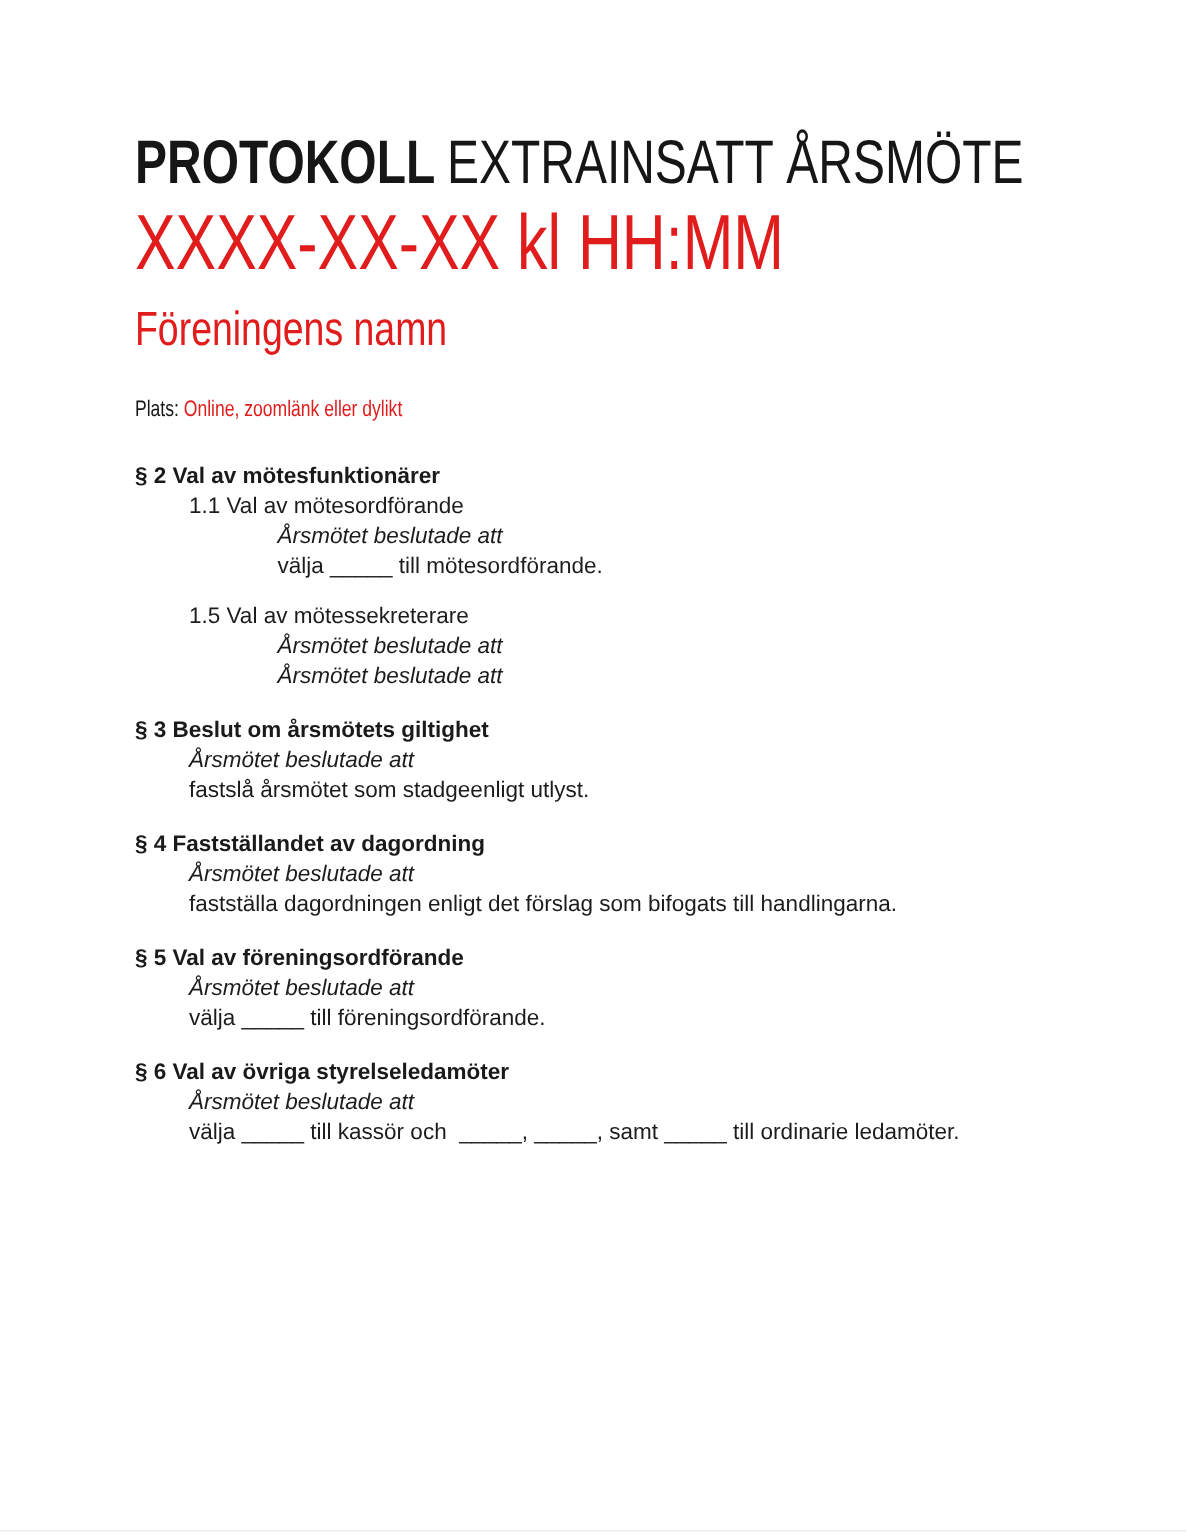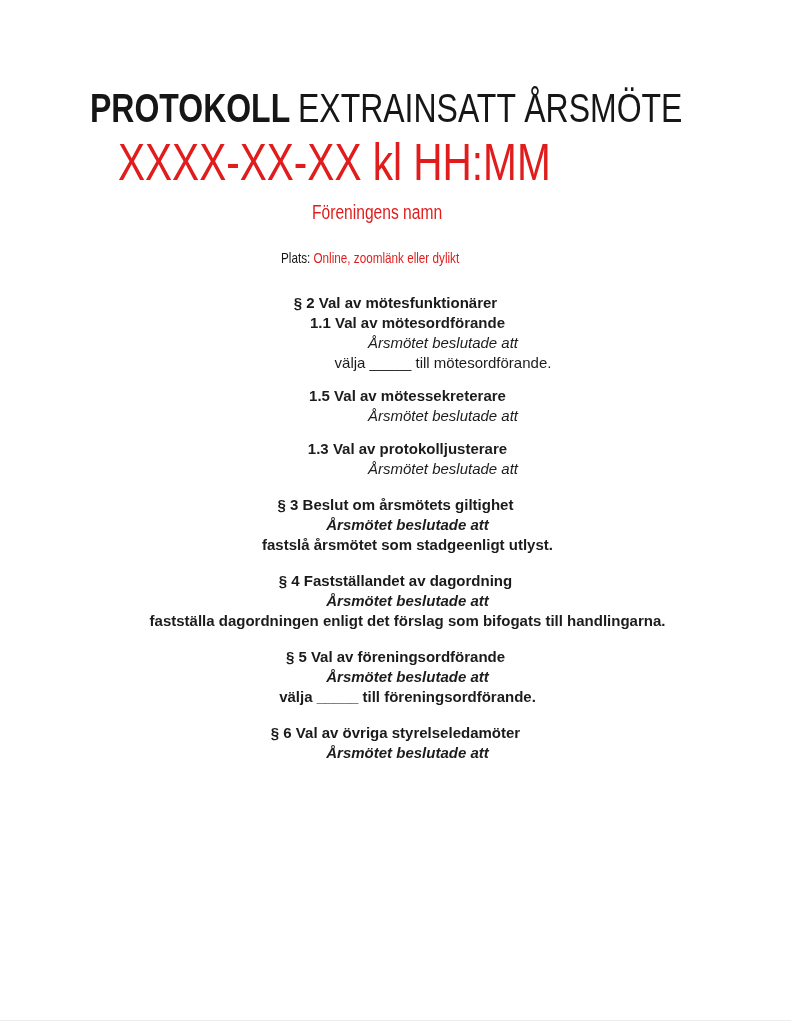--- a/index.html
+++ b/index.html
@@ -3,46 +3,46 @@
 <meta charset="utf-8">
 <style>
   * { margin: 0; padding: 0; box-sizing: border-box; }
   html, body { background: #ffffff; }
   body {
     width: 791px; height: 1024px;
     position: relative; overflow: hidden;
     font-family: "Liberation Sans", "DejaVu Sans", sans-serif;
     color: #1c1c1c;
   }
-  .page { padding: 86px 90px 0 90px; text-align: center; }
+  .page { padding: 86px 90px 0 90px; }
 
   
   .cond {
     display: inline-block;
     transform: scaleX(0.78);
     transform-origin: 0 50%;
     white-space: nowrap;
   }
 
   h1 { font-size: 41px; line-height: 1.12; font-weight: normal; color: #161616; }
   h1 .b { font-weight: bold; }
   h1 .rest { margin-left: 10px; }
 
   h2 { font-size: 52px; line-height: 1.12; margin-top: 1px; font-weight: normal; color: var(--red); }
-  h3 { font-size: 20px; line-height: 1.2; margin-top: 9px; font-weight: normal; color: var(--red); }
+  h3 { font-size: 32px; line-height: 1.2; margin-top: 9px; font-weight: normal; color: var(--red); }
 
   .plats { font-size: 15px; line-height: 1.2; margin-top: 25px; color: #161616; }
   .plats .val { color: var(--red); }
 
   #sections { margin-top: 26px; }
   .sec + .sec { margin-top: 16px; }
   .sec-h { font-size: 15px; line-height: 20px; font-weight: bold; color: #1a1a1a; }
   .line { font-size: 15px; line-height: 20px; white-space: pre-wrap; }
   .line.it { font-style: italic; }
-  .line.ind1 { margin-left: 24px; font-weight: bold; }
+  .line.ind1 { margin-left: 36px; }
   .line.ind2 { margin-left: 95px; }
   .line.gap { margin-top: 13px; }
 
   .bottom-rule {
     position: absolute; left: 0; right: 0; bottom: 3px;
     height: 1px; background: #ececec;
   }
 </style>
 </head>
 <body>
@@ -72,39 +72,39 @@
   <div id="sections">
       <section class="sec">
       </section>
       <section class="sec">
         <h4 class="sec-h">§ 2 Val av mötesfunktionärer</h4>
         <p class="line ind1">1.1 Val av mötesordförande</p>
         <p class="line ind2 it">Årsmötet beslutade att</p>
         <p class="line ind2">välja _____ till mötesordförande.</p>
         <p class="line ind1 gap">1.5 Val av mötessekreterare</p>
         <p class="line ind2 it">Årsmötet beslutade att</p>
-        <p class="line ind1 gap">1.3 Val av protokolljusterare</p>
         <p class="line ind2 it">Årsmötet beslutade att</p>
       </section>
       <section class="sec">
         <h4 class="sec-h">§ 3 Beslut om årsmötets giltighet</h4>
         <p class="line ind1 it">Årsmötet beslutade att</p>
         <p class="line ind1">fastslå årsmötet som stadgeenligt utlyst.</p>
       </section>
       <section class="sec">
         <h4 class="sec-h">§ 4 Fastställandet av dagordning</h4>
         <p class="line ind1 it">Årsmötet beslutade att</p>
         <p class="line ind1">fastställa dagordningen enligt det förslag som bifogats till handlingarna.</p>
       </section>
       <section class="sec">
         <h4 class="sec-h">§ 5 Val av föreningsordförande</h4>
         <p class="line ind1 it">Årsmötet beslutade att</p>
         <p class="line ind1">välja _____ till föreningsordförande.</p>
       </section>
       <section class="sec">
         <h4 class="sec-h">§ 6 Val av övriga styrelseledamöter</h4>
         <p class="line ind1 it">Årsmötet beslutade att</p>
+        <p class="line ind1">välja _____ till kassör och  _____, _____, samt _____ till ordinarie ledamöter.</p>
       </section>
     </div>
 
 </div>
 
 <div class="bottom-rule"></div>
 
 </body></html>

